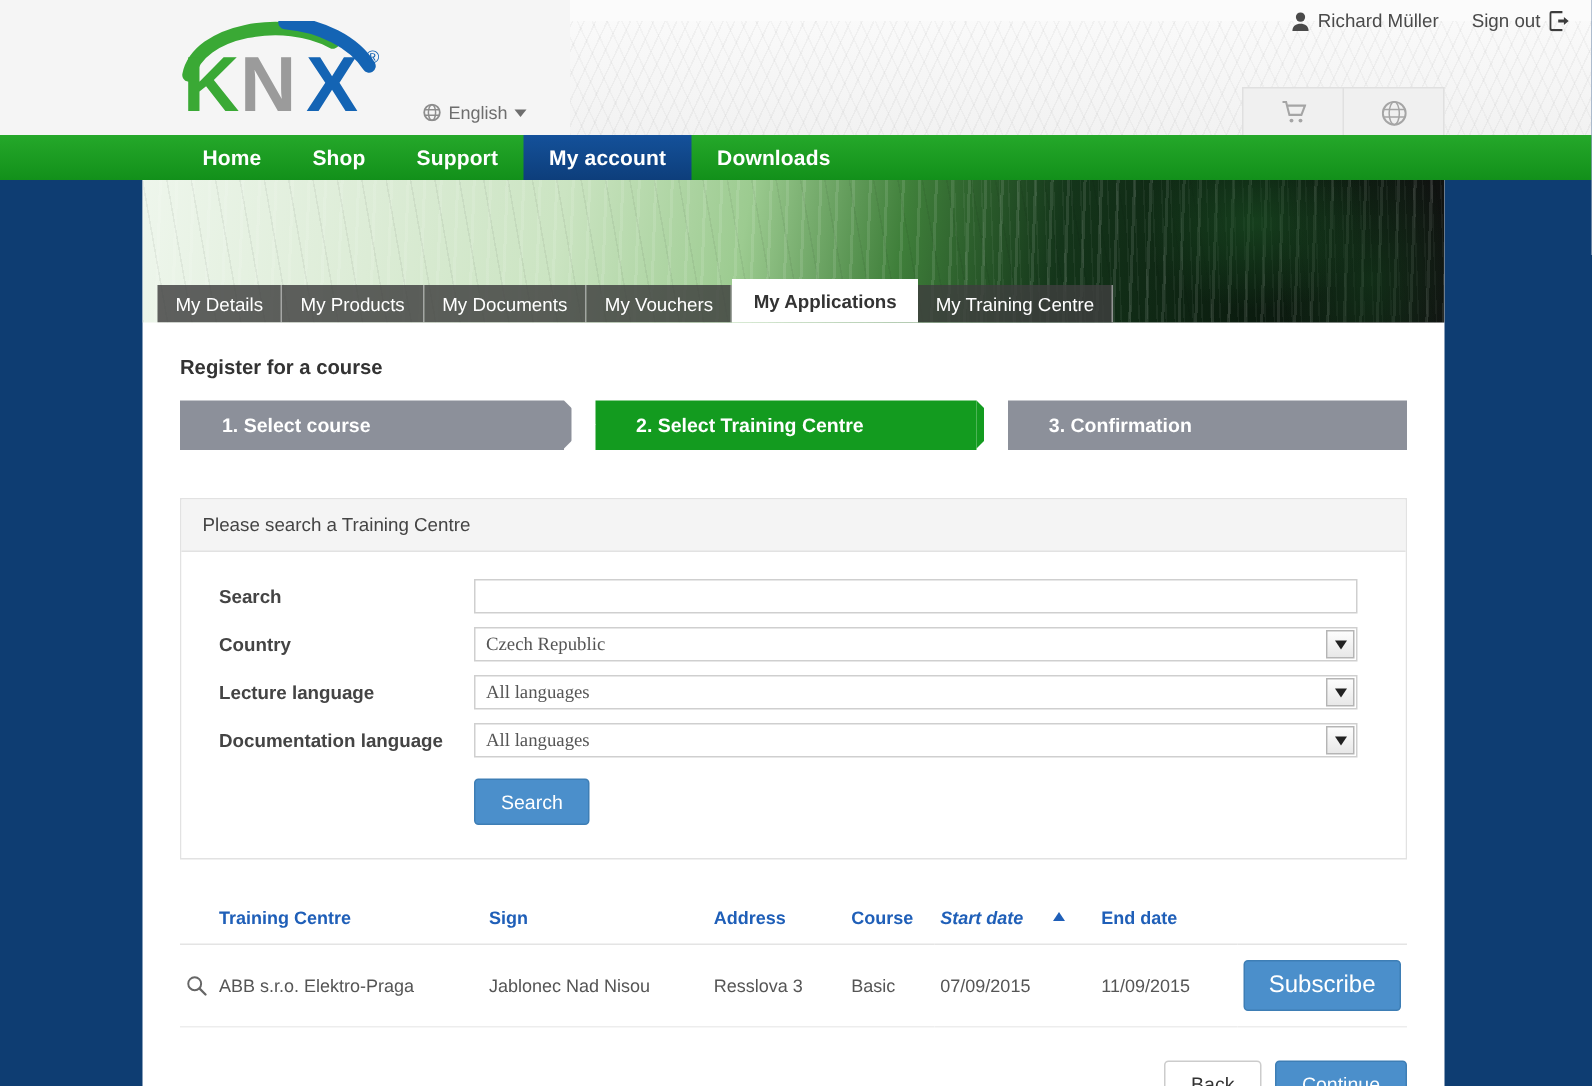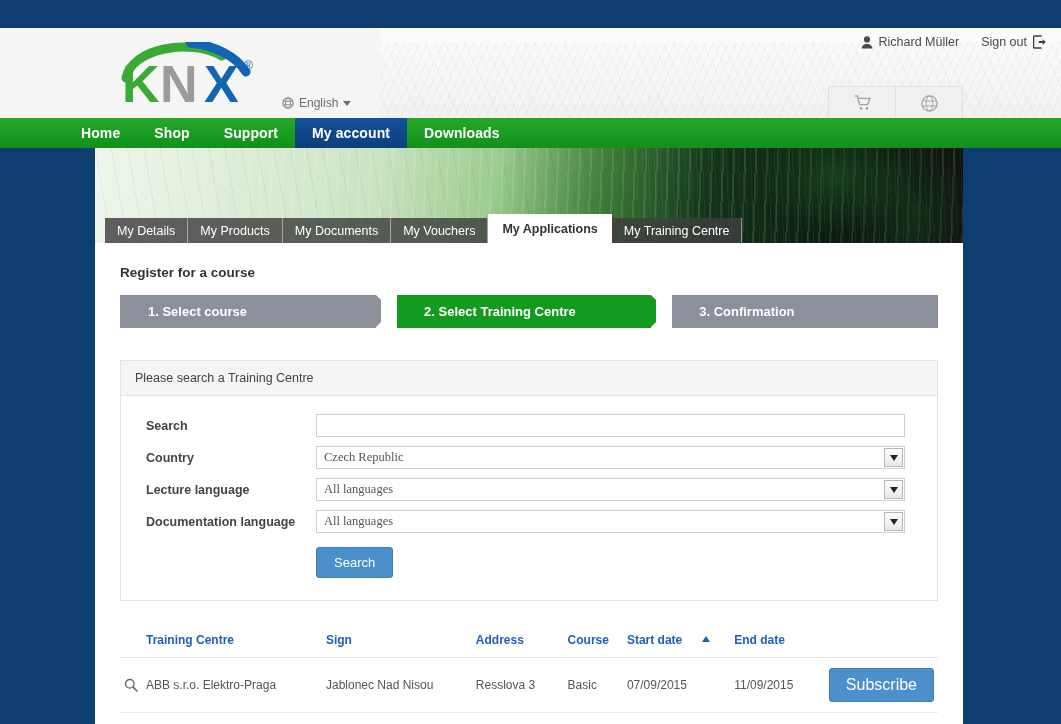--- a/index.html
+++ b/index.html
@@ -15,21 +15,20 @@
     font-size: 13px;
     color: #333;
   }
 
   
   .header {
     position: relative;
     height: 90px;
     background: #f5f5f5;
     overflow: hidden;
-    margin-top: 28px;
   }
   .header-pattern {
     position: absolute;
     left: 380px; top: 0; right: 0; bottom: 0;
     background:
       repeating-linear-gradient(115deg, rgba(0,0,0,0.035) 0 1px, rgba(0,0,0,0) 1px 7px),
       repeating-linear-gradient(65deg, rgba(0,0,0,0.028) 0 1px, rgba(0,0,0,0) 1px 9px),
       linear-gradient(180deg, #fbfbfb 0%, #f2f2f2 100%);
   }
   .header-pattern::after{
@@ -102,21 +101,21 @@
     justify-content: center;
   }
   .hdr-iconbtn + .hdr-iconbtn { border-left: none; }
   .hdr-iconbtn svg { display:block; opacity: .45; }
 
   
   .nav {
     height: 30px;
     background: linear-gradient(180deg,#25a82a 0%, #12901a 100%);
     display: flex;
-    padding-left: 64px;
+    padding-left: 118px;
     box-sizing: border-box;
   }
   .nav-item {
     color: #fff;
     font-weight: bold;
     font-size: 14px;
     padding: 0 17px;
     display: flex;
     align-items: center;
     letter-spacing: .1px;
@@ -362,21 +361,21 @@
     white-space: nowrap;
   }
   .tbl td {
     font-size: 12px;
     color: #555;
     padding: 10px 4px;
     border-bottom: 1px solid #ededed;
     vertical-align: middle;
     white-space: nowrap;
   }
-  .th-sort { display: inline-flex; align-items: center; gap: 20px; }
+  .th-sort { display: inline-flex; align-items: center; gap: 20px; font-style: italic; }
   .sort-asc {
     width: 0; height: 0;
     border-left: 4.5px solid transparent;
     border-right: 4.5px solid transparent;
     border-bottom: 6px solid #1f5fb8;
     position: relative;
     top: -1px;
   }
   .c-name { width: 200px; padding-left: 26px !important; position: relative; }
   .c-city { width: 165px; }

